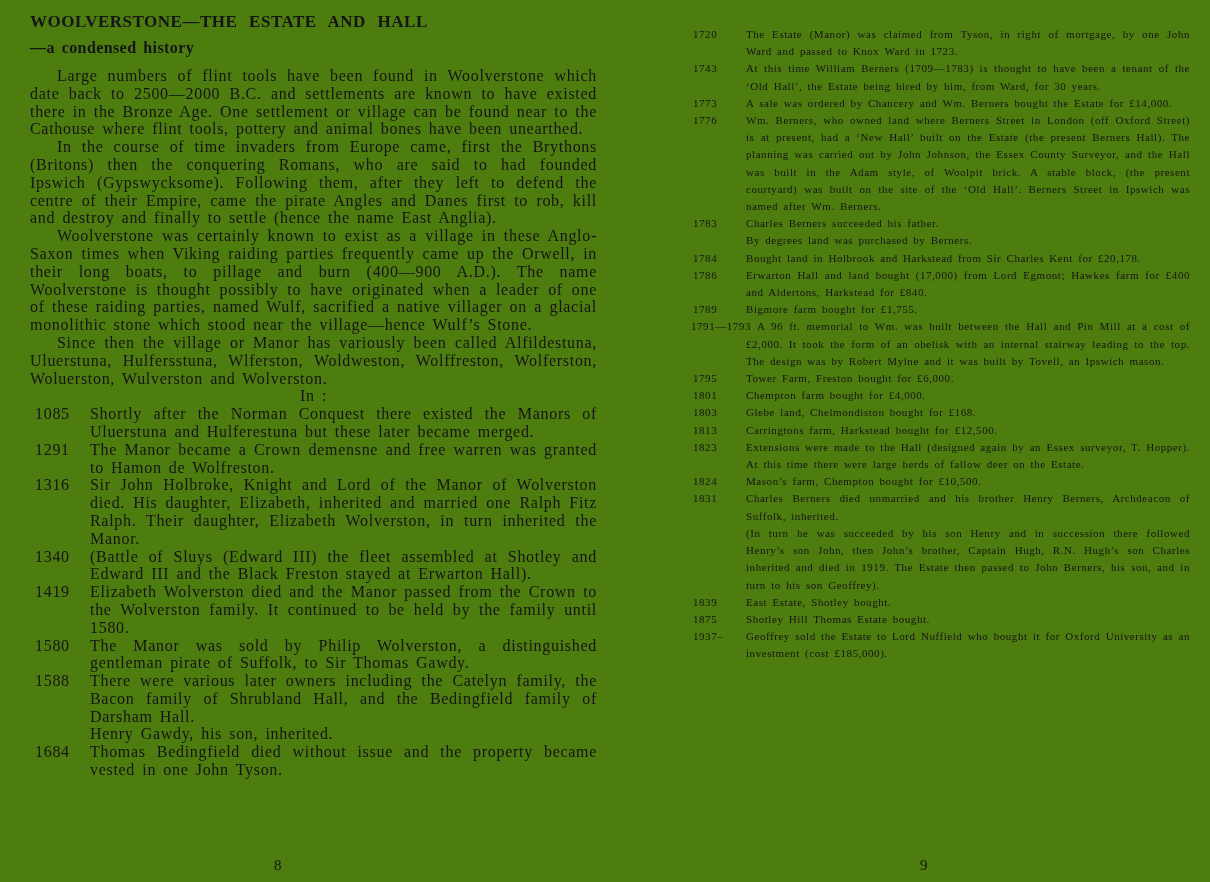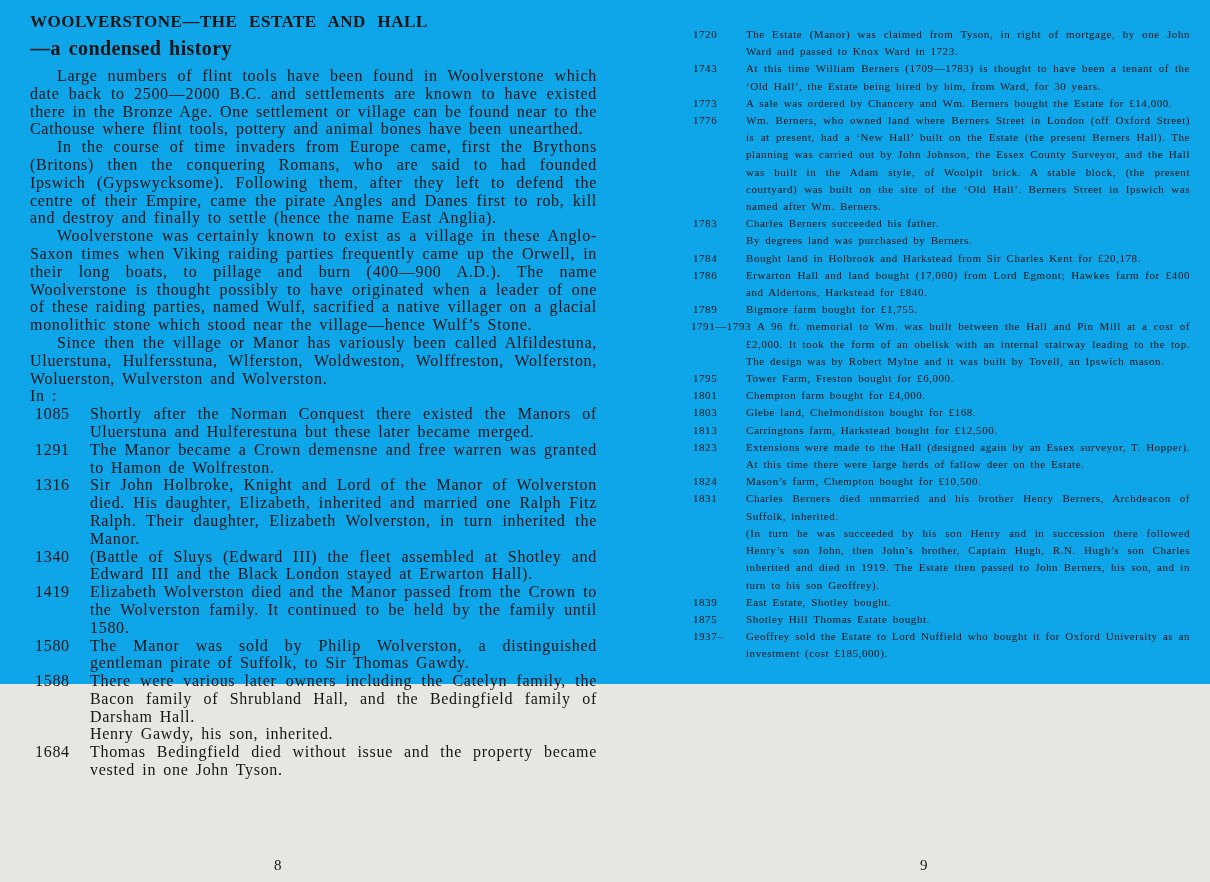--- a/index.html
+++ b/index.html
@@ -3,22 +3,22 @@
 <meta charset="utf-8">
 <style>
   html, body { margin: 0; padding: 0; }
   body {
     width: 1210px; height: 882px;
     background: #e8e6e0;
     font-family: "Liberation Serif", "DejaVu Serif", serif;
   }
   .spread {
     display: flex;
-    width: 1210px; height: 684px;
-    background: #0ea5e9;
+    width: 1210px; height: 882px;
+    background: #4d7c0f;
     color: #151515;
   }
   .page {
     position: relative;
     width: 605px; height: 882px;
     box-sizing: border-box;
     overflow: hidden;
   }
   .page-left  { padding: 12px 0 0 30px; }
   .page-right { padding: 26px 0 0 86px; }
@@ -44,28 +44,28 @@
   h1.doc-title {
     margin: 0 0 7px 0;
     font-size: 17px;
     font-weight: bold;
     letter-spacing: 0.5px;
     word-spacing: 7px;
     line-height: 20px;
   }
   h2.doc-subtitle {
     margin: 0 0 10px 0;
-    font-size: 20px;
+    font-size: 16px;
     font-weight: bold;
     letter-spacing: 0.4px;
     line-height: 18px;
   }
 
   .para { margin: 0; text-indent: 27px; }
-  .in-label { margin: 0; text-align: left; }
+  .in-label { margin: 0; text-align: center; }
 
   .t-row { display: flex; }
   .t-year {
     flex: 0 0 60px;
     box-sizing: border-box;
     padding-left: 5px;
     text-align: left;
   }
   .page-right .t-year { flex: 0 0 55px; padding-left: 2px; }
   .t-text { flex: 1 1 auto; text-align: justify; }
@@ -118,21 +118,21 @@
           </div>
           <div class="t-row">
             <div class="t-year">1316</div>
             <div class="t-text">
               <div class="t-line">Sir John Holbroke, Knight and Lord of the Manor of Wolverston died. His daughter, Elizabeth, inherited and married one Ralph Fitz Ralph. Their daughter, Elizabeth Wolverston, in turn inherited the Manor.</div>
             </div>
           </div>
           <div class="t-row">
             <div class="t-year">1340</div>
             <div class="t-text">
-              <div class="t-line">(Battle of Sluys (Edward III) the fleet assembled at Shotley and Edward III and the Black London stayed at Erwarton Hall).</div>
+              <div class="t-line">(Battle of Sluys (Edward III) the fleet assembled at Shotley and Edward III and the Black Freston stayed at Erwarton Hall).</div>
             </div>
           </div>
           <div class="t-row">
             <div class="t-year">1419</div>
             <div class="t-text">
               <div class="t-line">Elizabeth Wolverston died and the Manor passed from the Crown to the Wolverston family. It continued to be held by the family until 1580.</div>
             </div>
           </div>
           <div class="t-row">
             <div class="t-year">1580</div>

